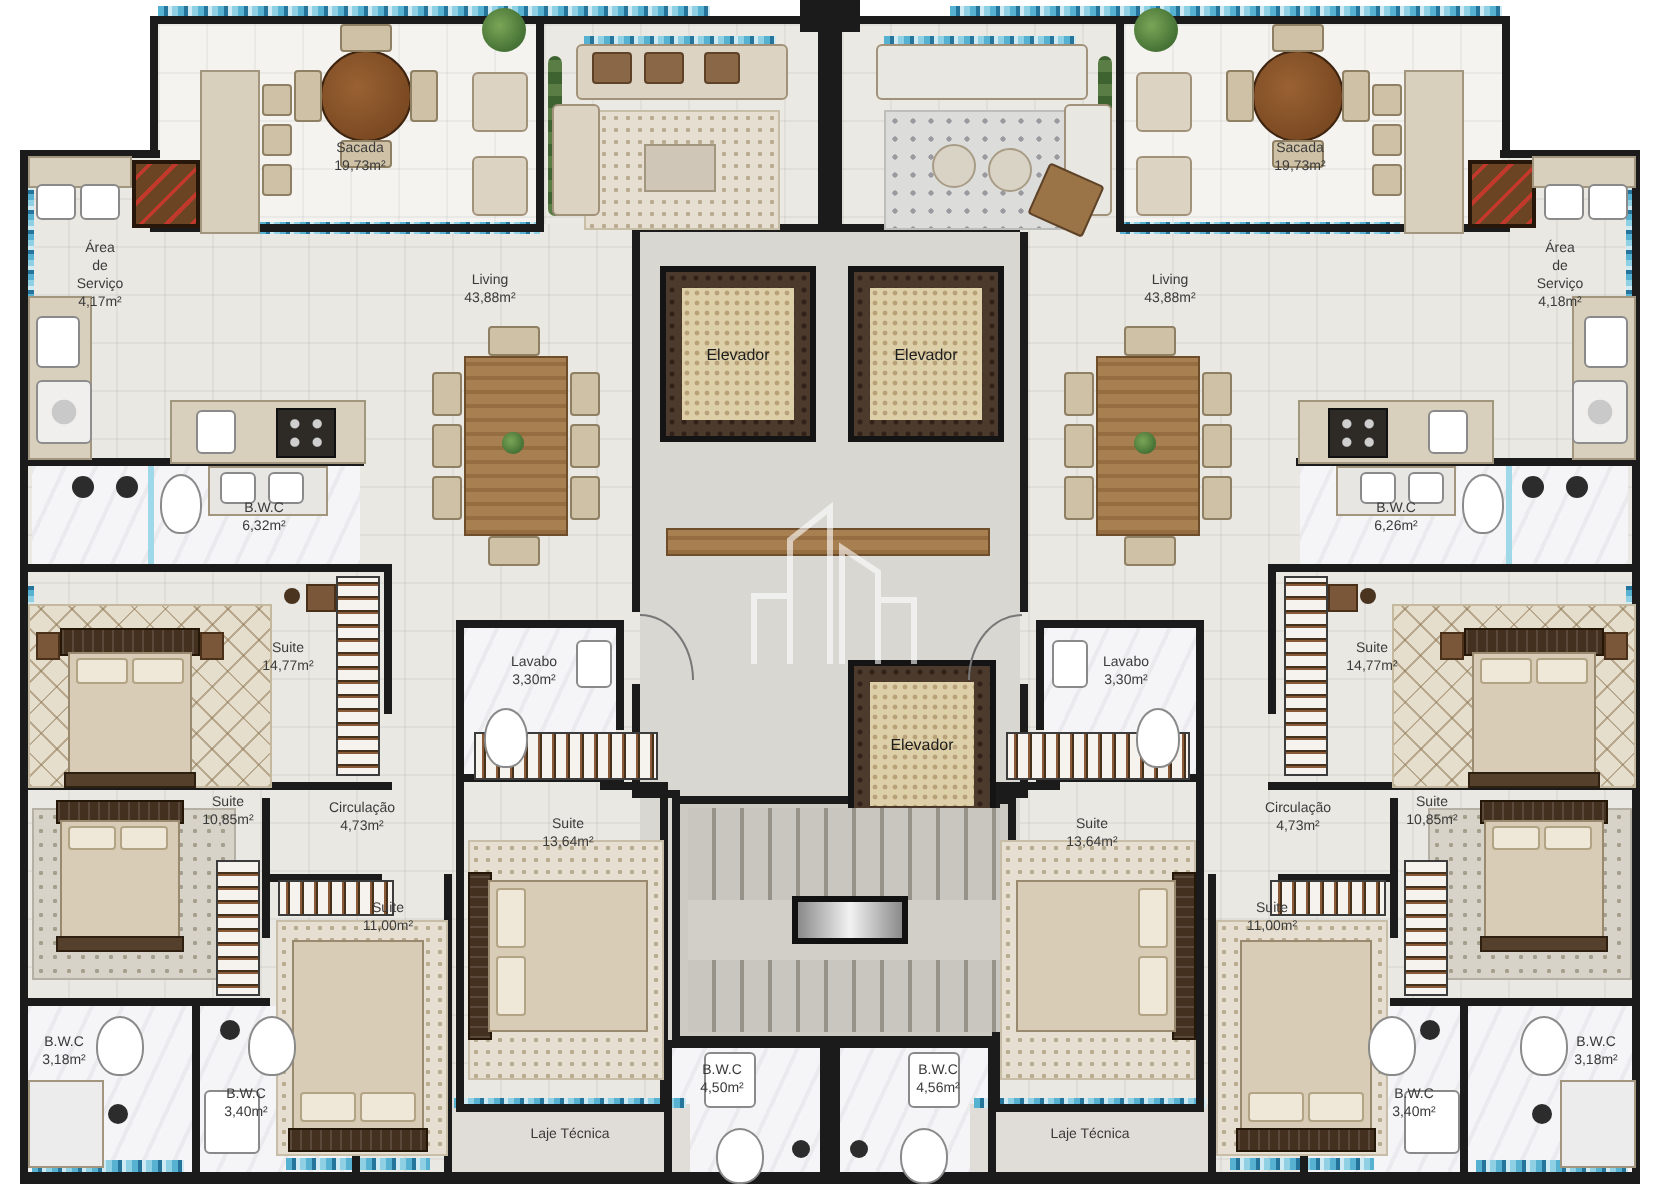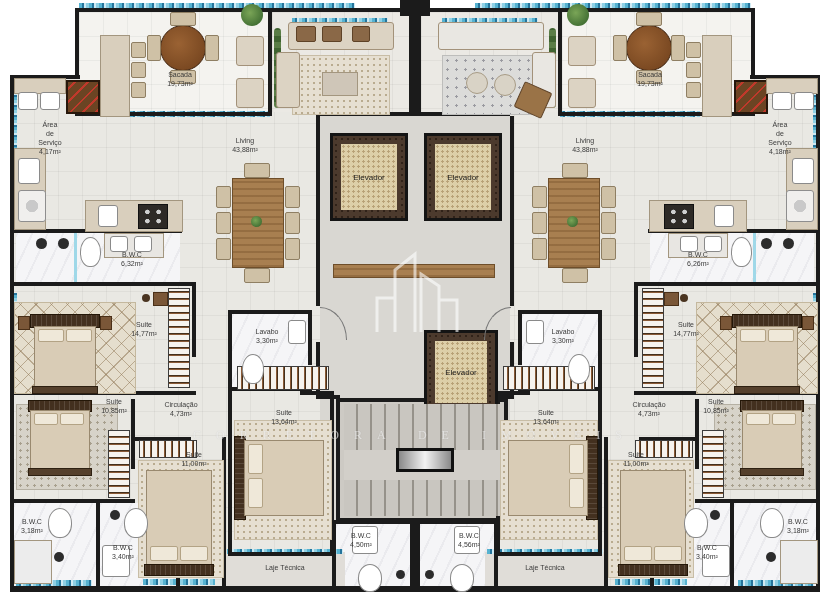--- a/index.html
+++ b/index.html
@@ -528,15 +528,14 @@
   </div>
 
   <svg style="position:absolute;left:365px;top:240px;width:100px;height:92px;opacity:.6;" viewBox="0 0 100 92">
     <g fill="none" stroke="#ffffff" stroke-width="3">
       <path d="M30 92 V30 L50 14 V92"></path>
       <path d="M56 92 V34 L74 46 V92"></path>
       <path d="M12 92 V58 H30"></path>
       <path d="M74 60 H92 V92"></path>
     </g>
   </svg>
-  <div class="wm-sub">CORRETORA DE IMÓVEIS</div>
 
 </div>
 
 </body></html>

